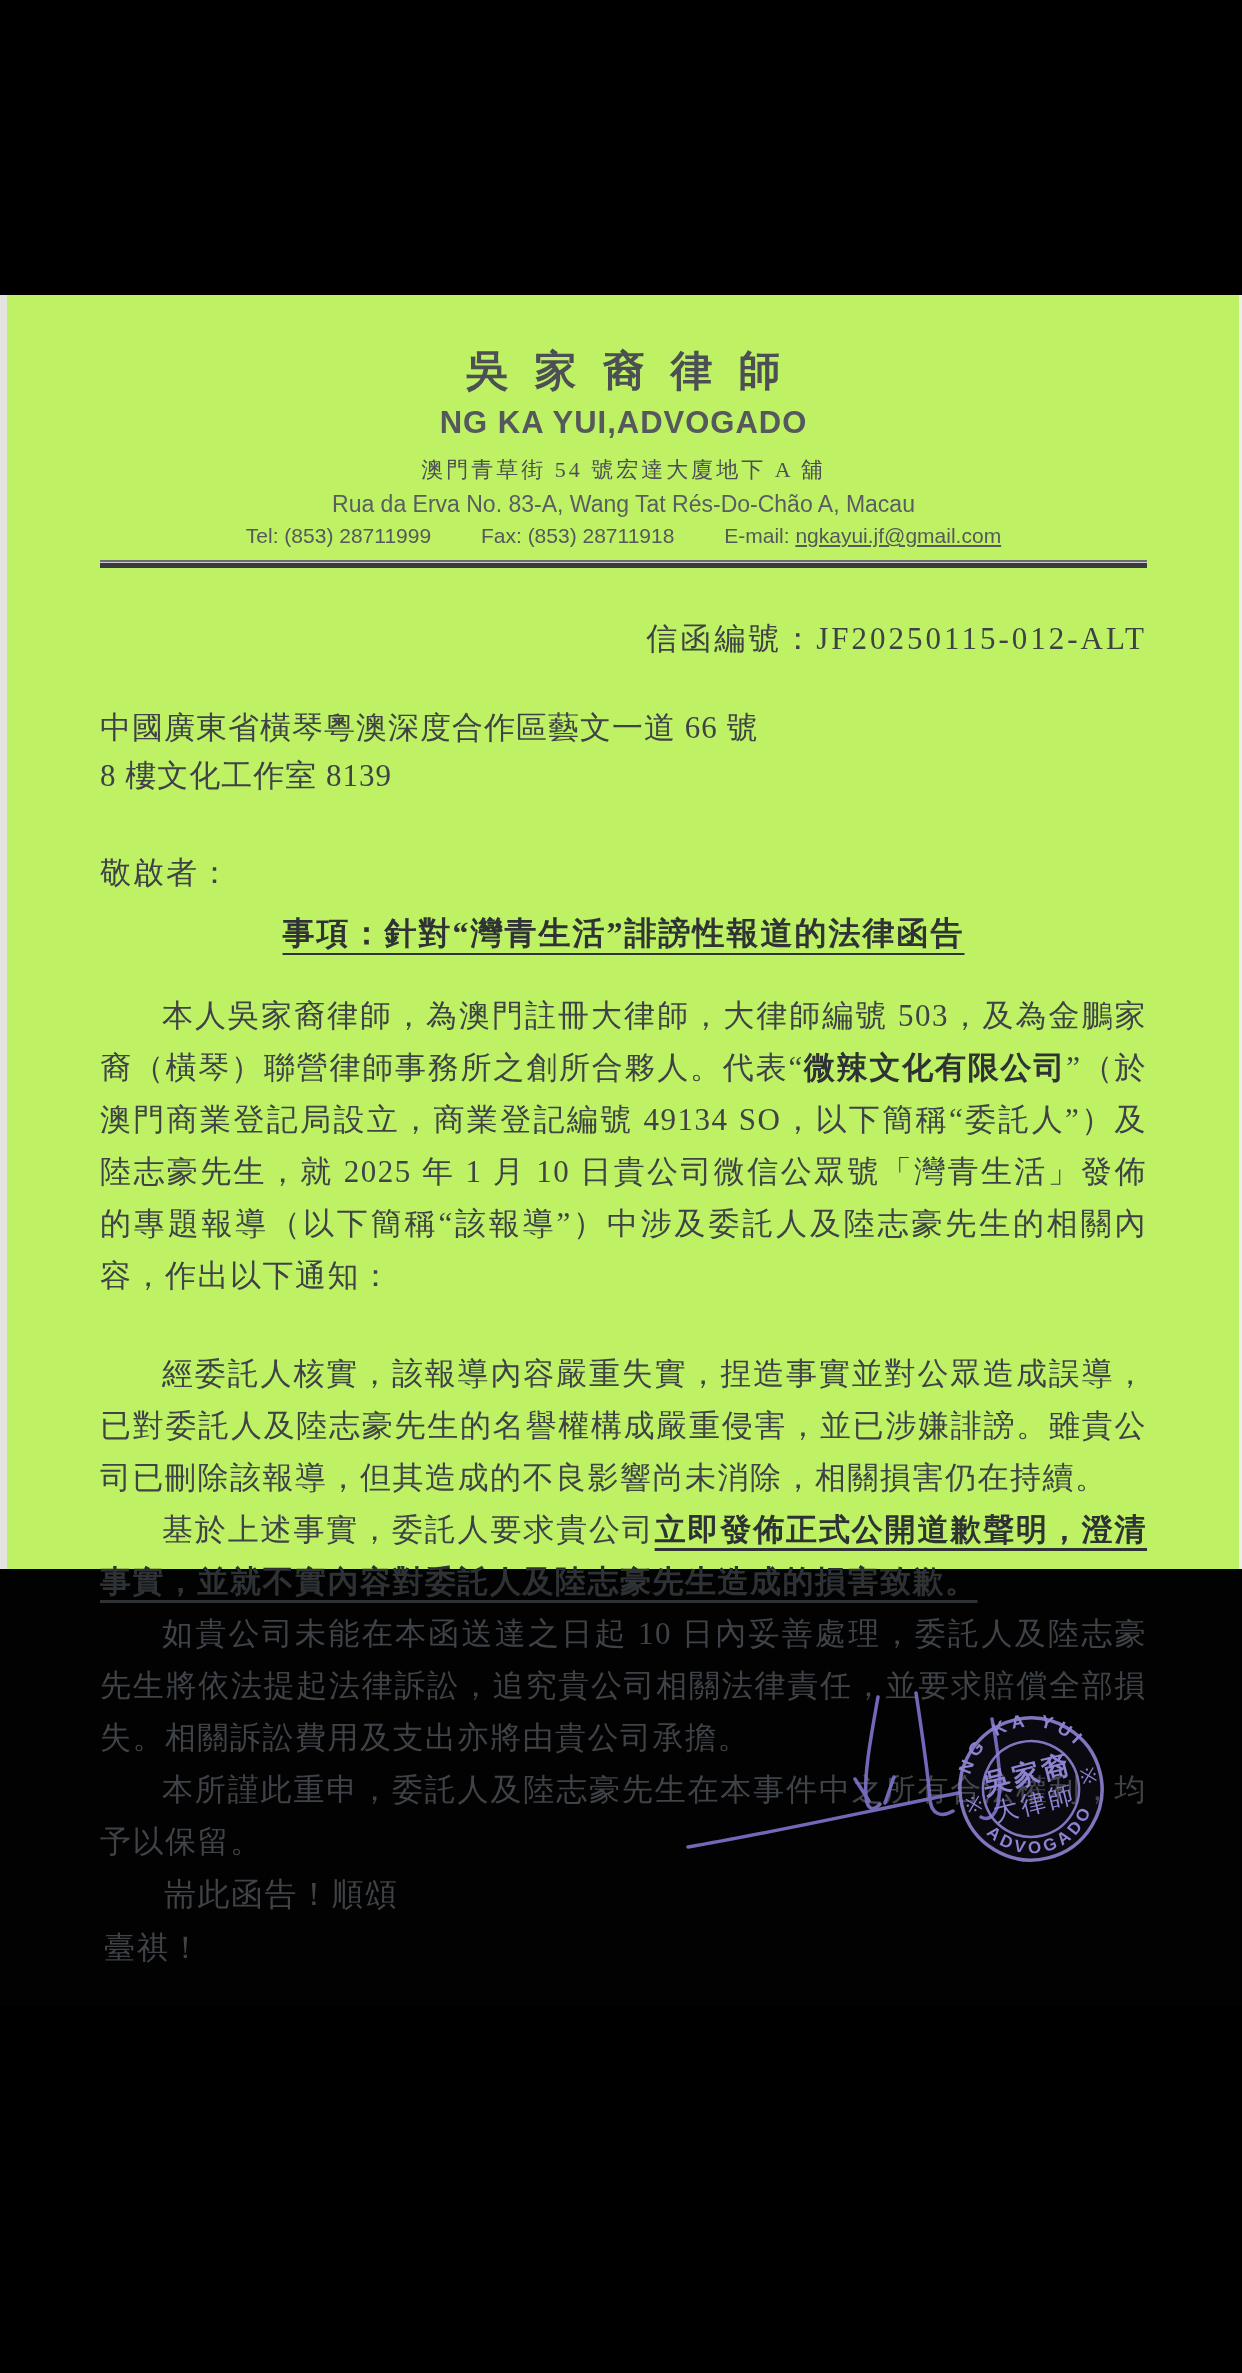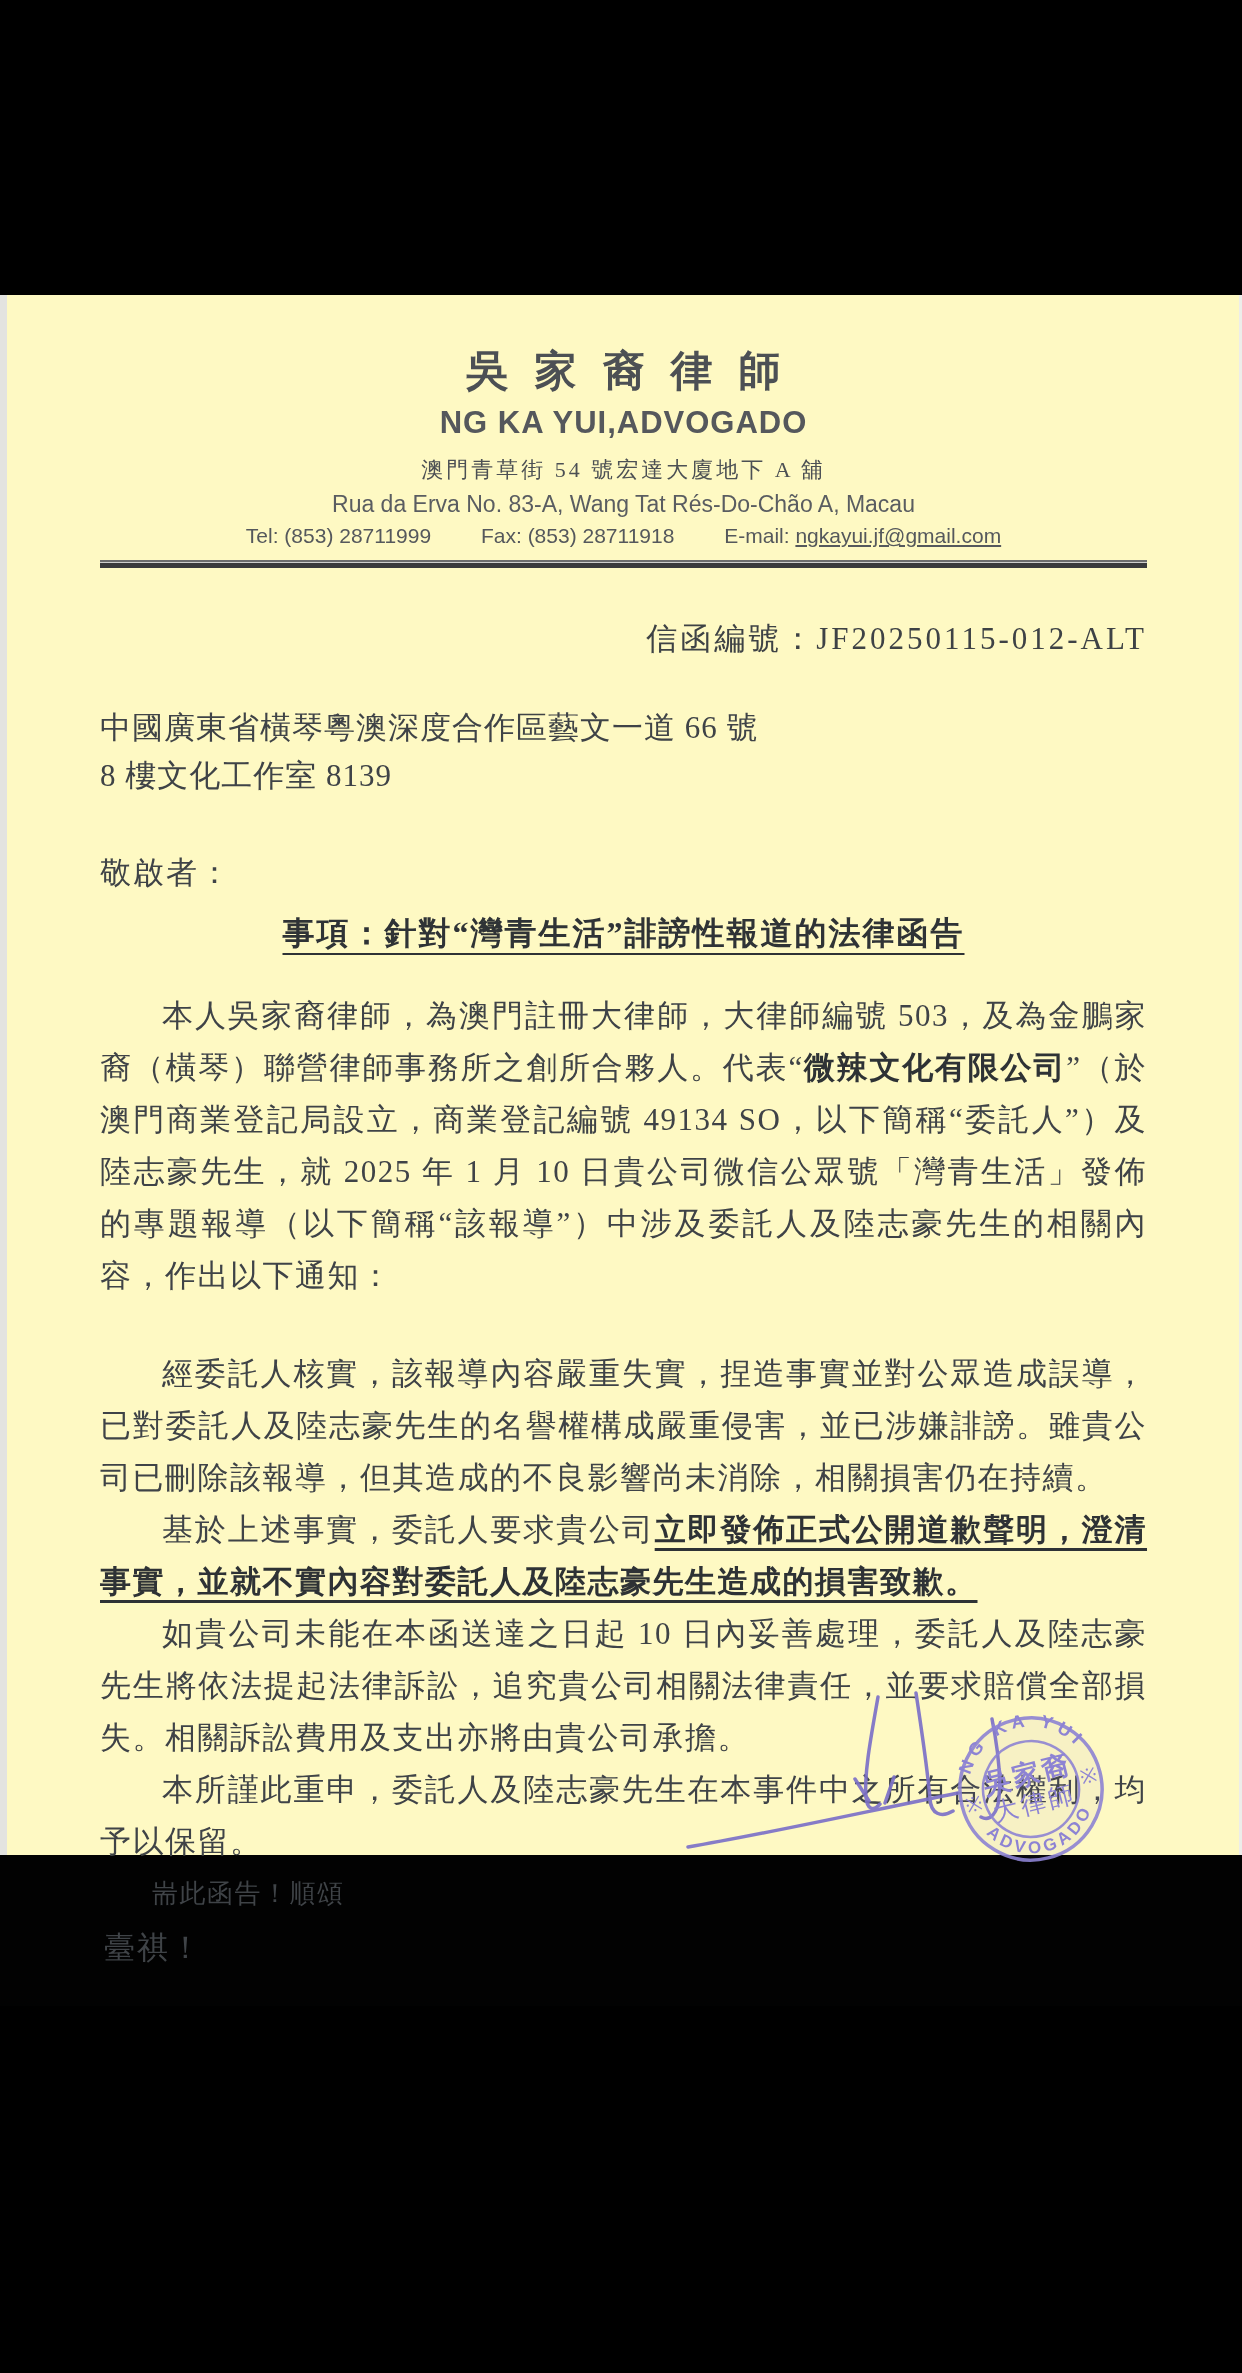--- a/index.html
+++ b/index.html
@@ -1,21 +1,21 @@
 <!DOCTYPE html>
 <html><head>
 <meta charset="utf-8">
 <style>
   html,body{margin:0;padding:0;background:#000;}
   .screen{position:relative;width:1242px;height:2373px;background:#020202;overflow:hidden;margin:0 auto;
           font-family:"Liberation Serif","DejaVu Serif",serif;}
   .letterbox{position:absolute;left:0;width:1242px;background:#000;}
   .letterbox.top{top:0;height:295px;}
   .letterbox.bottom{top:2006px;height:367px;}
-  .paper{position:absolute;top:295px;left:0;width:1242px;height:1560px;background:#fef9c3;
+  .paper{position:absolute;top:295px;left:0;width:1242px;height:1274px;background:#bef264;
          box-shadow:inset 7px 0 0 #e3e3e0, inset -3px 0 0 #ededea;}
   .content{padding:0 95px 0 100px;color:#3f4347;}
 
   
   .lh{ text-align:center; padding-top:48px;}
   .lh-zh{font-size:42px;font-weight:bold;letter-spacing:26px;color:#4c5054;text-indent:26px;}
   .lh-en{font-family:"Liberation Sans","DejaVu Sans",sans-serif;font-size:31px;font-weight:bold;
          color:#55585c;letter-spacing:1px;margin-top:6px;}
   .lh-addr-zh{font-size:22px;color:#4c5054;letter-spacing:3px;margin-top:14px;}
   .lh-addr-en{font-family:"Liberation Sans","DejaVu Sans",sans-serif;font-size:23px;color:#5a5d61;margin-top:6px;}
@@ -38,21 +38,21 @@
   .subject span{text-decoration:underline;text-decoration-thickness:2px;text-underline-offset:9px;}
 
   
   .para{font-size:31px;line-height:52px;letter-spacing:1.5px;text-align:justify;text-justify:inter-character;
         word-break:break-all;text-indent:2em;margin:0;color:#3f4347;}
   .para.first{margin-top:34px;}
   .para.gap-above{margin-top:46px;}
   .run-bold{font-weight:bold;color:#2e3235;margin-top:48px;}
   .run-bold-underline{font-weight:bold;color:#2e3235;text-decoration:underline;
         text-decoration-thickness:2.5px;text-underline-offset:8px;}
-  .closing-line{font-size:26px;line-height:52px;letter-spacing:1.5px;text-indent:2em;margin:0;}
+  .closing-line{font-size:32px;line-height:52px;letter-spacing:1.5px;text-indent:2em;margin:0;}
   .closing-salute{font-size:31px;line-height:52px;letter-spacing:2px;margin:4px;font-family:Liberation Mono, monospace;}
 
   
   .sig-lines{margin-top:46px;text-align:right;font-size:31px;line-height:43px;color:#3e4245;}
   .sig-lines .l1{letter-spacing:6px;}
   .sig-lines .l2{letter-spacing:6px;}
   .sig-lines .l3{letter-spacing:2px;}
   .sig-svg{position:absolute;left:640px;top:1380px;pointer-events:none;}
   .stamp-text{font-family:"Liberation Sans","DejaVu Sans",sans-serif;font-weight:bold;}
 </style>

